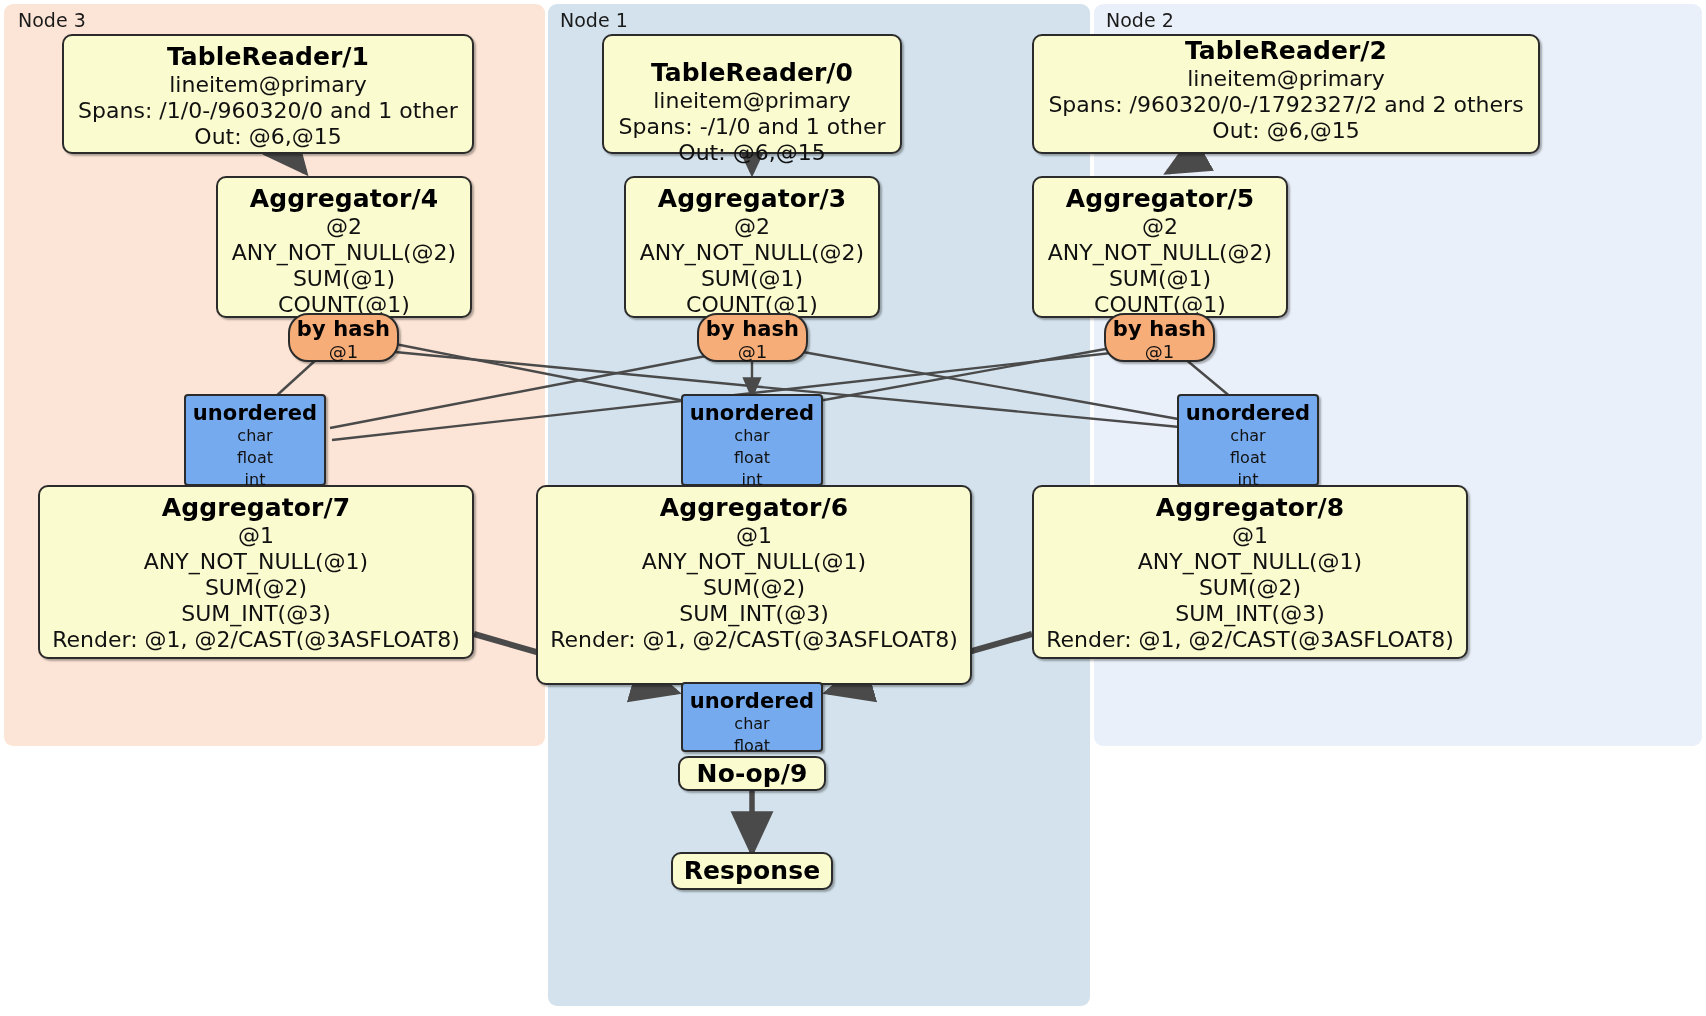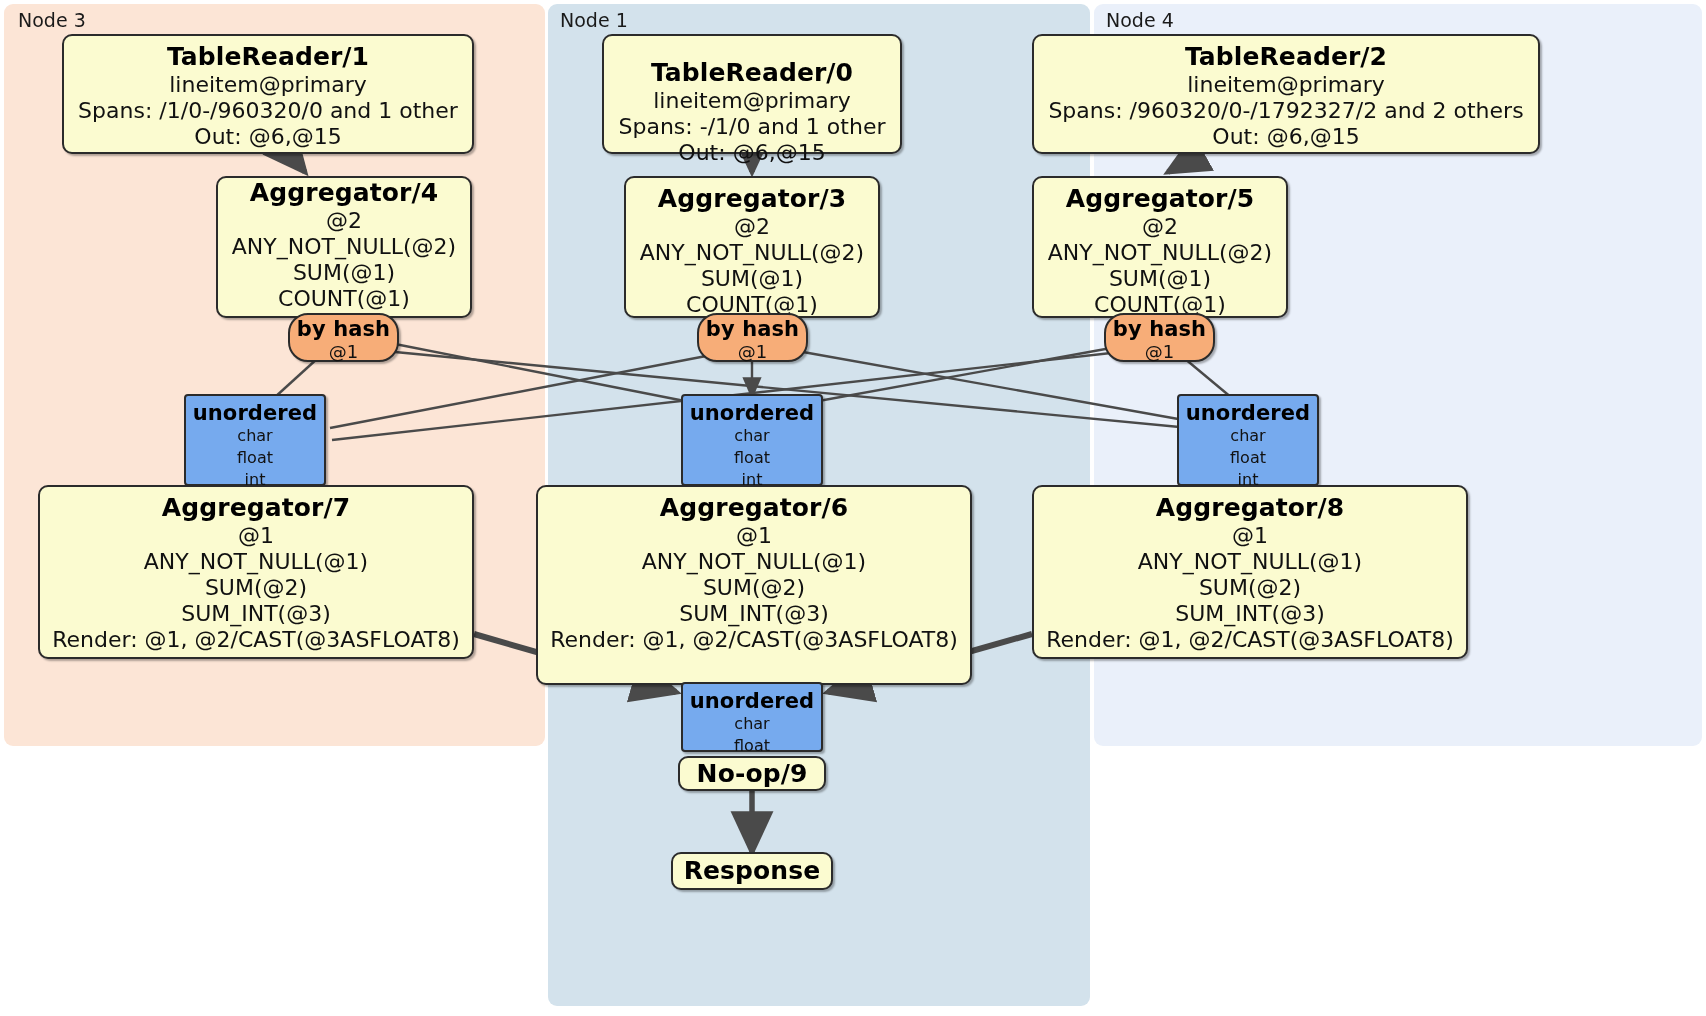--- a/index.html
+++ b/index.html
@@ -50,21 +50,21 @@
 <body>
 
 <div id="stage">
 
   <div class="panel" style="left:4px;top:4px;width:541px;height:742px;background:#fce5d6;"></div>
   <div class="panel" style="left:548px;top:4px;width:542px;height:1002px;background:#d3e2ec;"></div>
   <div class="panel" style="left:1094px;top:4px;width:608px;height:742px;background:#eaf0fa;"></div>
 
   <div class="panel-label" style="left:18px;top:9px;">Node 3</div>
   <div class="panel-label" style="left:560px;top:9px;">Node 1</div>
-  <div class="panel-label" style="left:1106px;top:9px;">Node 4</div>
+  <div class="panel-label" style="left:1106px;top:9px;">Node 2</div>
 
   <svg class="edges" viewBox="0 0 1706 1016" xmlns="http://www.w3.org/2000/svg">
     <defs>
       <marker id="arrBig" markerWidth="9" markerHeight="9" refX="7.4" refY="4.5" orient="auto" markerUnits="strokeWidth">
         <path d="M0,0.6 L8.4,4.5 L0,8.4 z" fill="#4a4a4a"></path>
       </marker>
       <marker id="arrSm" markerWidth="10" markerHeight="10" refX="8.6" refY="5" orient="auto" markerUnits="strokeWidth">
         <path d="M0,1 L9.2,5 L0,9 z" fill="#4a4a4a"></path>
       </marker>
     </defs>
@@ -108,28 +108,28 @@
     <div class="ln">Out: @6,@15</div>
   </div>
 
   <div class="box proc" style="left:602px;top:34px;width:300px;height:120px;padding-top:22px;">
     <div class="hl">TableReader/0</div>
     <div class="ln">lineitem@primary</div>
     <div class="ln">Spans: -/1/0 and 1 other</div>
     <div class="ln">Out: @6,@15</div>
   </div>
 
-  <div class="box proc" style="left:1032px;top:34px;width:508px;height:120px;padding-top:6px;">
+  <div class="box proc" style="left:1032px;top:34px;width:508px;height:120px;">
     <div class="hl">TableReader/2</div>
     <div class="ln">lineitem@primary</div>
     <div class="ln">Spans: /960320/0-/1792327/2 and 2 others</div>
     <div class="ln">Out: @6,@15</div>
   </div>
 
-  <div class="box proc" style="left:216px;top:176px;width:256px;height:142px;">
+  <div class="box proc" style="left:216px;top:176px;width:256px;height:142px;padding-top:6px;">
     <div class="hl">Aggregator/4</div>
     <div class="ln">@2</div>
     <div class="ln">ANY_NOT_NULL(@2)</div>
     <div class="ln">SUM(@1)</div>
     <div class="ln">COUNT(@1)</div>
   </div>
 
   <div class="box proc" style="left:624px;top:176px;width:256px;height:142px;padding-top:6px;">
     <div class="hl">Aggregator/3</div>
     <div class="ln">@2</div>

